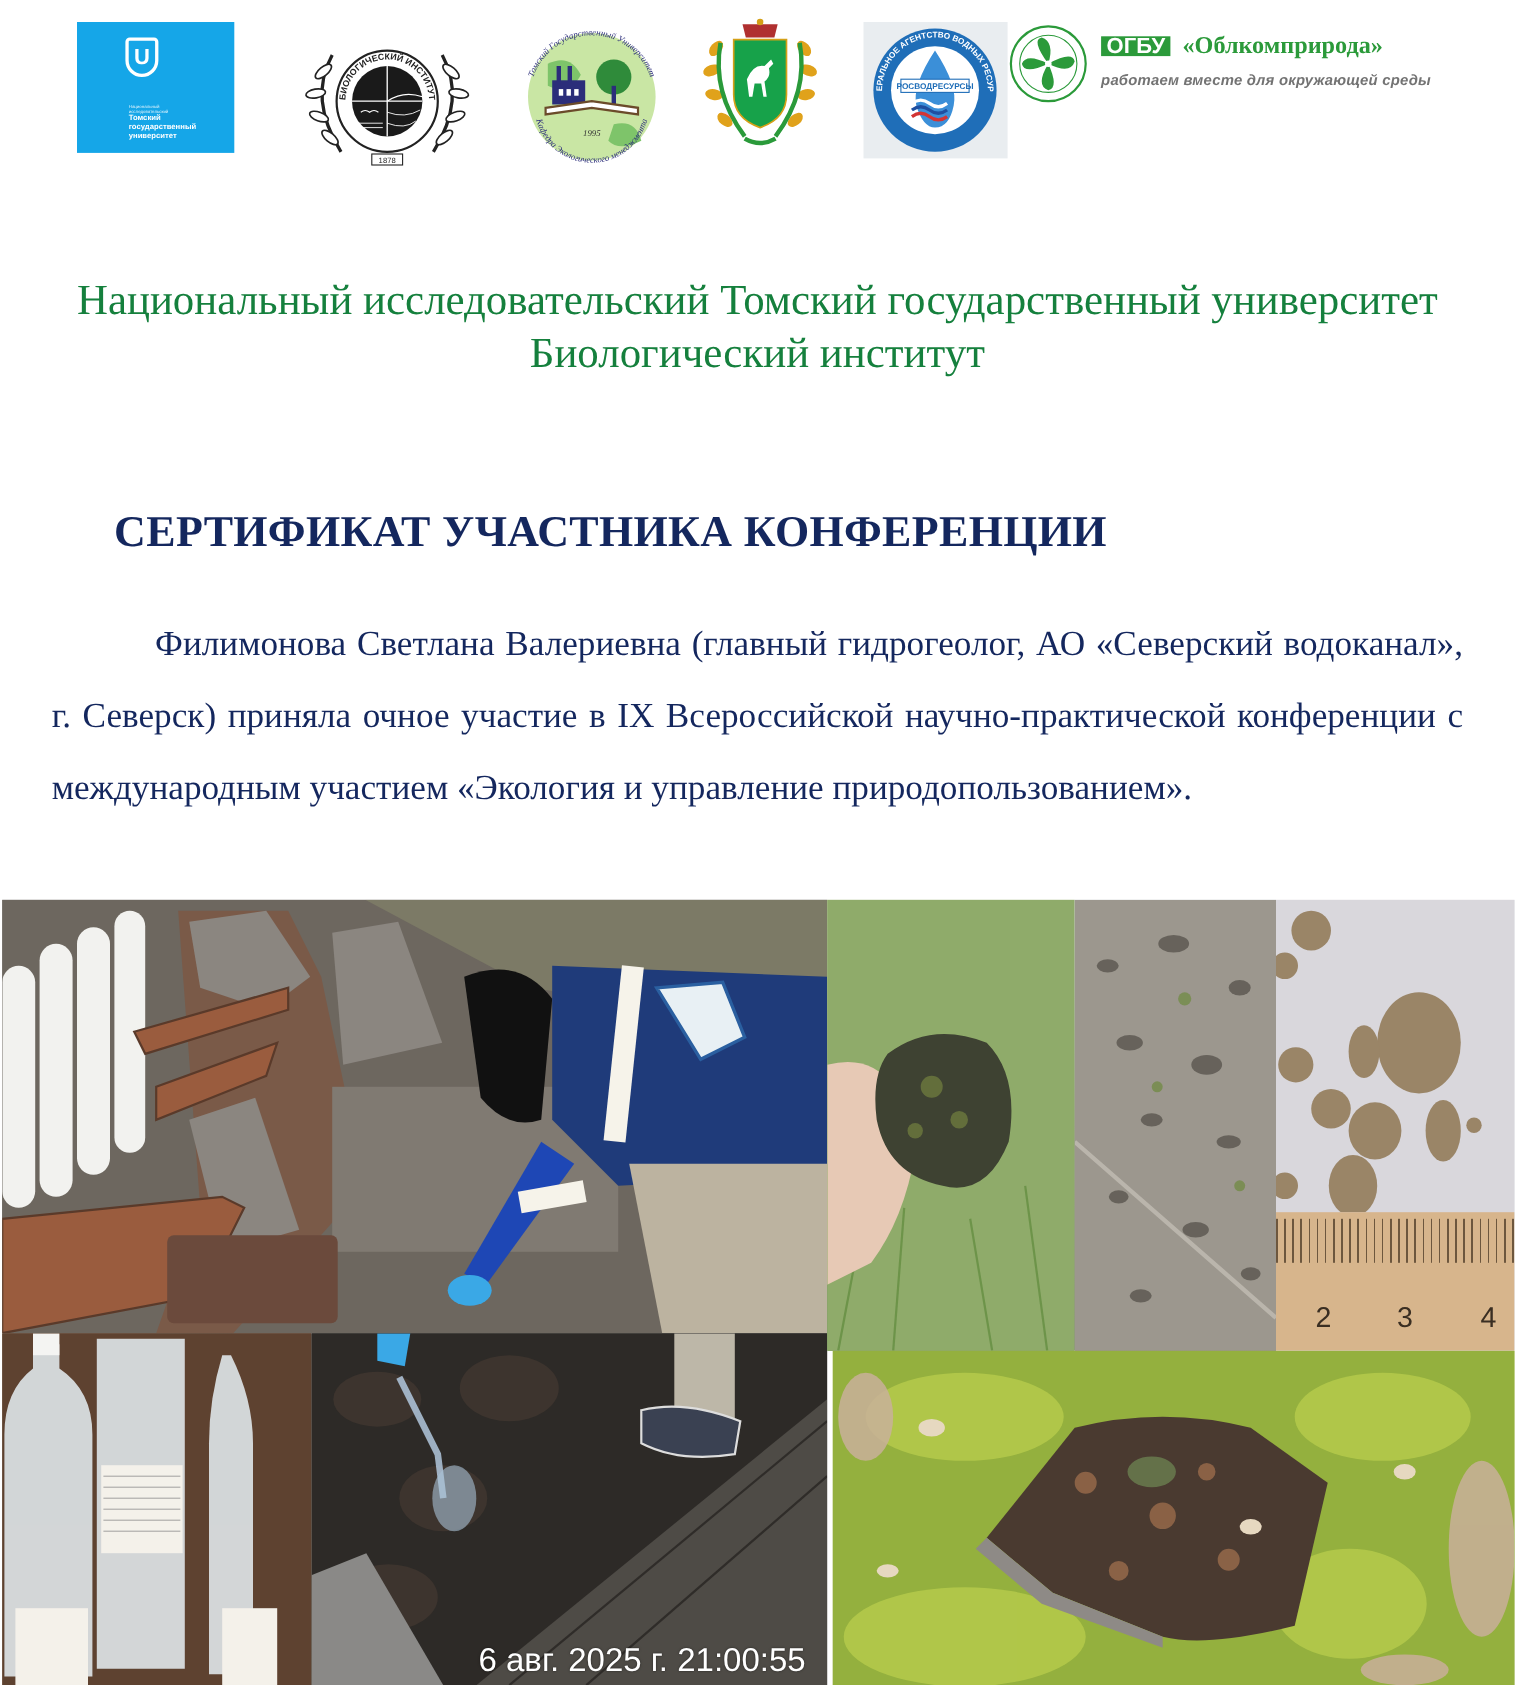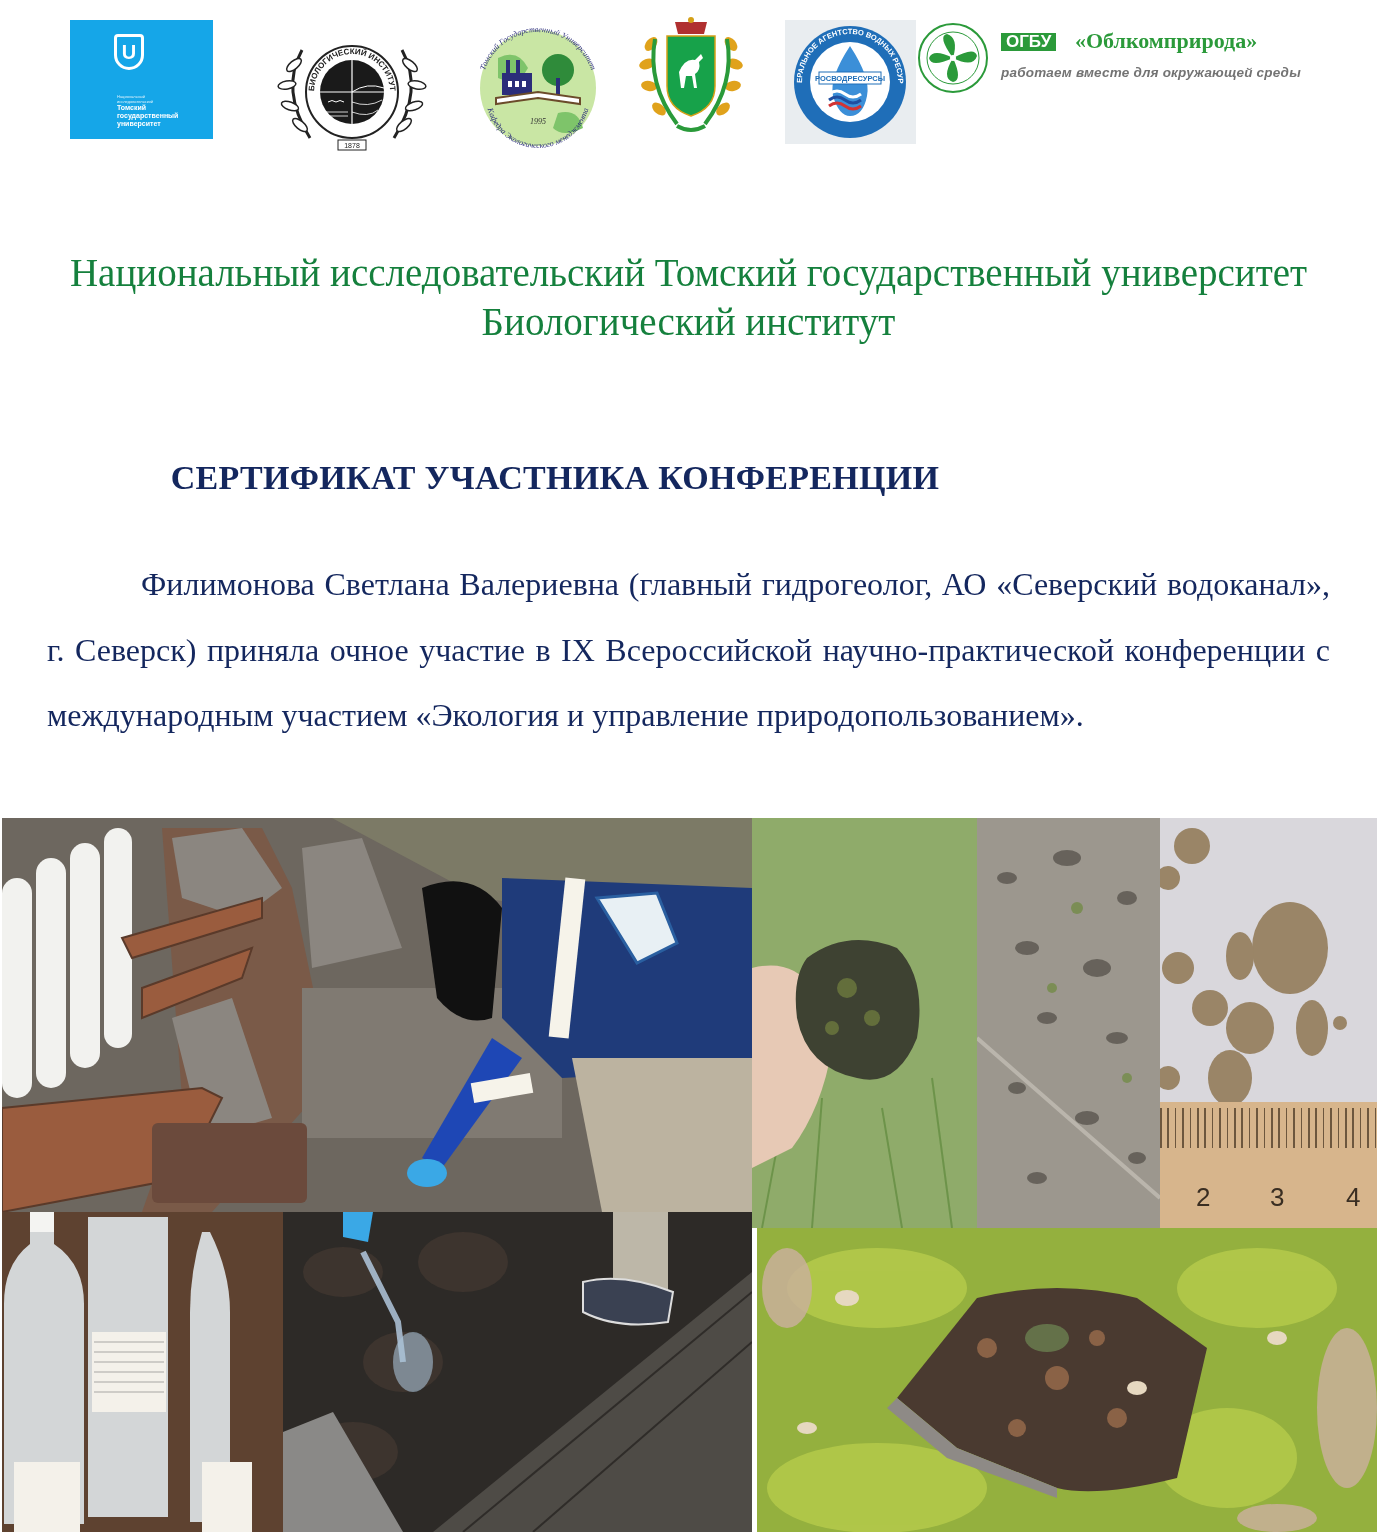--- a/index.html
+++ b/index.html
@@ -15,29 +15,29 @@
   .tsu-text { position: absolute; left: 47px; top: 74px; color: #fff; font-family: "Liberation Sans", sans-serif; font-size: 7px; line-height: 8px; font-weight: bold; }
   .tsu-small { font-size: 4px; line-height: 5px; font-weight: normal; opacity: .85; }
 
   .bio-logo { left: 272px; top: 30px; width: 160px; height: 125px; }
   .ecol-logo { left: 468px; top: 18px; width: 140px; height: 140px; }
   .coat-logo { left: 637px; top: 14px; width: 108px; height: 128px; }
   .water-logo { left: 785px; top: 20px; width: 131px; height: 124px; background: #e9edf0; }
   .obl-logo { left: 915px; top: 20px; width: 450px; height: 80px; }
   .obl-emblem { position:absolute; left: 2px; top: 2px; width: 72px; height: 72px; }
   .obl-badge { position:absolute; left: 86px; top: 13px; background:#2b9a3a; color:#fff;
-    font-family: "Liberation Sans", sans-serif; font-weight: bold; font-size: 17px; line-height: 18px; padding: 0 5px; }
+    font-family: "Liberation Sans", sans-serif; font-weight: bold; font-size: 20px; line-height: 18px; padding: 0 5px; }
   .obl-name { position:absolute; left: 160px; top: 6px; color:#2b9a3a; font-family: Liberation Serif, serif; font-weight: bold; font-size: 22px; line-height: 30px; white-space: nowrap; }
   .obl-slogan { position:absolute; left: 86px; top: 45px; color:#737373; font-family: "Liberation Sans", sans-serif; font-weight: bold; font-style: italic; font-size: 13.5px; white-space: nowrap; letter-spacing: 0.2px; }
 
   
   .org-block { position: absolute; left: 0; top: 248px; width: 1377px; text-align: center; }
   .org-line { font-size: 39px; line-height: 49px; color: #15803d; }
   .cert-title { position: absolute; left: 0; top: 459px; width: 1110px; text-align: center;
-    font-size: 34px; font-weight: bold; color: #14275e; letter-spacing: 0.3px; }
+    font-size: 40px; font-weight: bold; color: #14275e; letter-spacing: 0.3px; }
 
   .body-text { position: absolute; left: 47px; top: 552px; width: 1283px;
     font-size: 32px; line-height: 65.5px; text-align: justify; color: #14275e; text-indent: 94px; }
 
   
   .photo { position: absolute; overflow: hidden; }
   .ph-main { left: 2px; top: 818px; width: 750px; height: 394px;
     background:
       linear-gradient(115deg, transparent 0 45%, rgba(0,0,0,0) 45%),
       linear-gradient(180deg, #6b6660 0%, #4d4a45 100%); }
@@ -241,20 +241,21 @@
     <path d="M80 40 L115 110 L120 150" stroke="#b9d1e8" stroke-width="6" fill="none" opacity=".8"></path>
     <ellipse cx="130" cy="150" rx="20" ry="30" fill="#a8c1d6" opacity=".6"></ellipse>
     <path d="M150 320 L469 60 L469 320 Z" fill="#4e4b46"></path>
     <path d="M180 320 L469 80" stroke="#2f2c29" stroke-width="2"></path>
     <path d="M250 320 L469 130" stroke="#2f2c29" stroke-width="2"></path>
     <path d="M0 220 L50 200 L120 320 L0 320 Z" fill="#8a8987"></path>
     <rect x="330" y="0" width="55" height="80" fill="#bdb7a8"></rect>
     <path d="M300 70 q40 -10 90 10 l-5 30 q-50 8 -85 -10 z" fill="#3a4152" stroke="#ddd" stroke-width="2"></path>
     <path d="M60 0 l30 0 l-5 30 l-25 -5 z" fill="#3aa8e6"></path>
   </svg>
+  <div class="timestamp" style="left:152px; top:281px;">6 авг. 2025 г. 21:00:55</div>
 </div>
 
 <div class="photo ph-bottles">
   <svg width="281" height="320" viewBox="0 0 281 320">
     <rect width="281" height="320" fill="#5e4230"></rect>
     <g fill="#dde3e6" opacity=".92">
       <path d="M28 10 h24 v22 q30 20 30 60 v220 h-80 v-220 q0 -40 26 -60z"></path>
       <path d="M86 5 h80 v300 h-80 z"></path>
       <path d="M200 20 h8 q20 40 20 80 v210 h-40 v-210 q0 -40 12 -80z"></path>
     </g>

